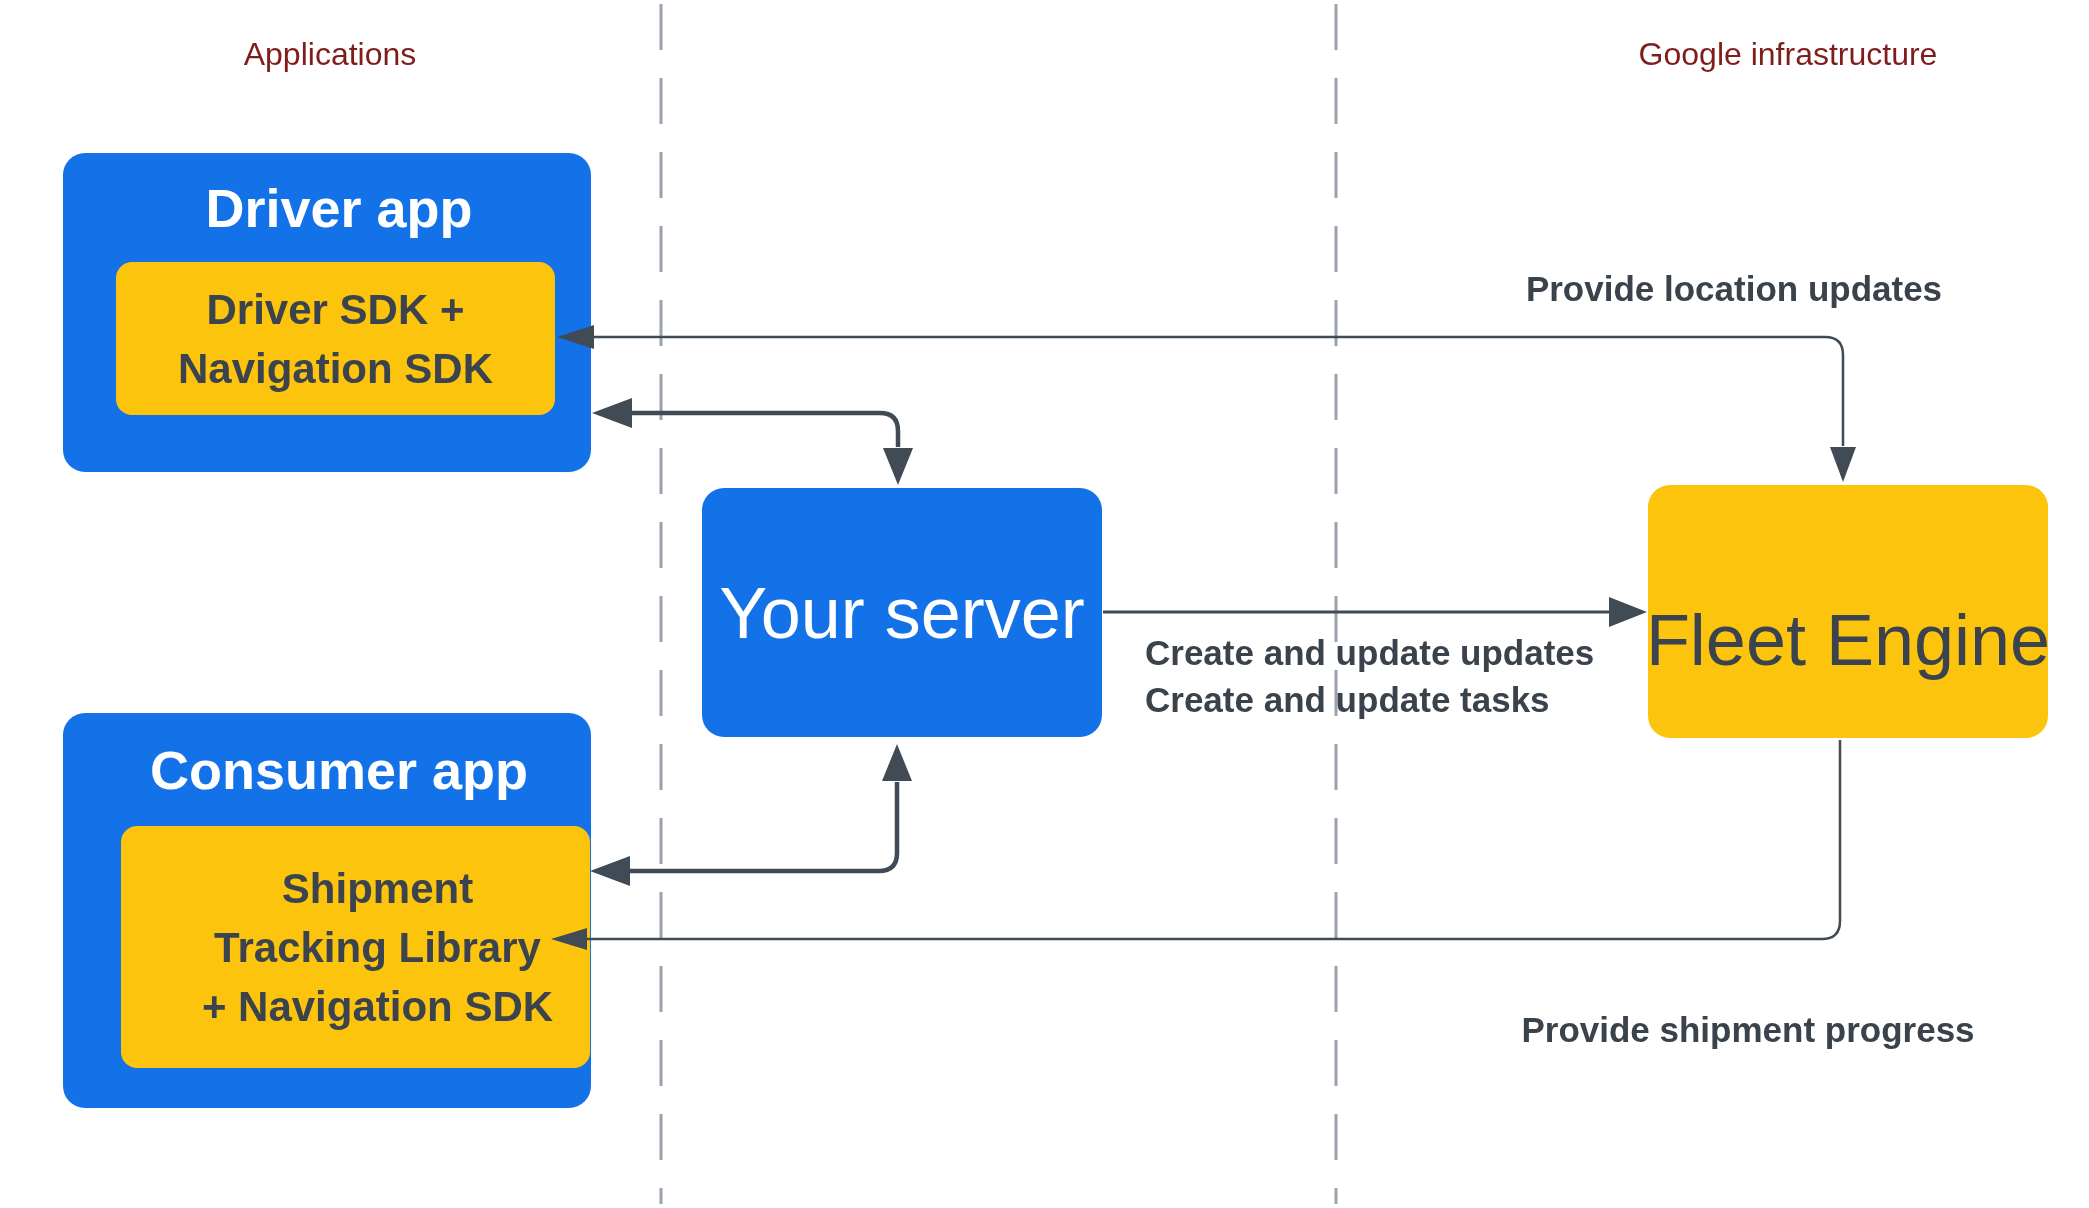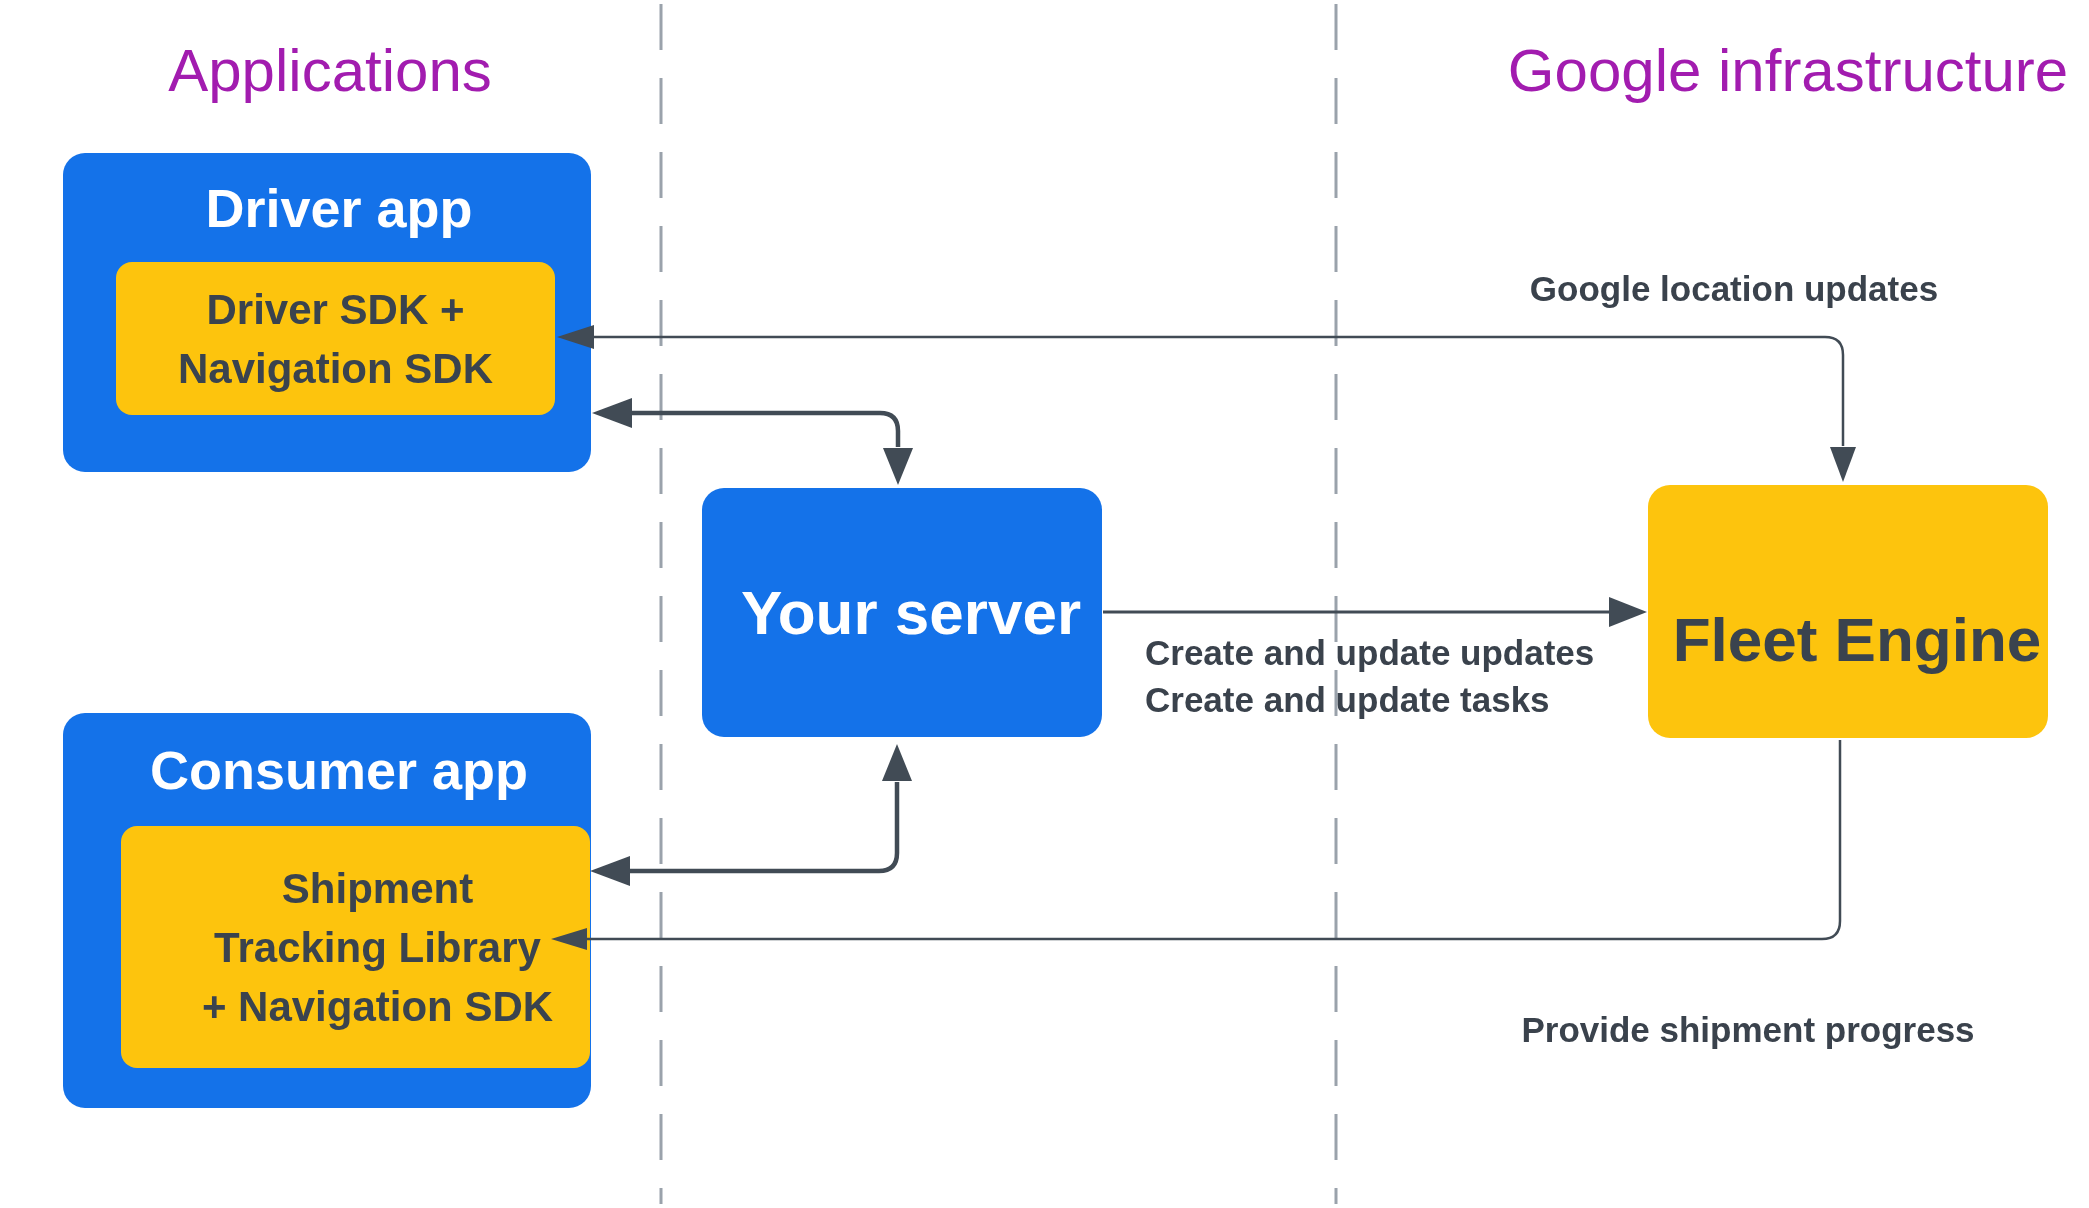--- a/index.html
+++ b/index.html
@@ -6,23 +6,23 @@
   #canvas{
     position:relative;
     width:2089px;height:1208px;
     background:#ffffff;
     overflow:hidden;
     font-family:"Liberation Sans","DejaVu Sans",sans-serif;
   }
   .col-header{
     position:absolute;
     transform:translateX(-50%);
-    font-size:60px;
+    font-size:32px;
     font-weight:400;
-    color:#a21caf;
+    color:#7f1d1d;
     white-space:nowrap;
   }
   .node{
     position:absolute;
     border-radius:22px;
     box-sizing:border-box;
   }
   .node.blue{background:#1472E9;}
   .node.yellow{background:#FDC40D;}
   .node-title{
@@ -44,23 +44,23 @@
     text-align:center;
   }
   .inner-box span{
     font-weight:700;
     font-size:42px;
     line-height:59px;
     color:#3A434E;
     white-space:nowrap;
   }
   .center-title{
-    position:absolute;left:9px;top:0;width:100%;height:100%;
+    position:absolute;left:0;top:0;width:100%;height:100%;
     display:flex;align-items:center;justify-content:center;
-    font-weight:700;font-size:62px;white-space:nowrap;
+    font-weight:400;font-size:72px;white-space:nowrap;
   }
   .center-title.on-blue{color:#ffffff;}
   .center-title.on-yellow{color:#3A434E;margin-top:28px;}
   svg#wires{
     position:absolute;left:0;top:0;
     pointer-events:none;
   }
   .arrow-label{
     position:absolute;
     font-weight:700;
@@ -131,18 +131,18 @@
       <polygon points="590,871 630,856 630,886" fill="#414B55"></polygon>
       <polygon points="897,744 882,781 912,781" fill="#414B55"></polygon>
     </g>
 
     <g>
       <path d="M 1840 740 V 921 Q 1840 939 1822 939 H 585" fill="none" stroke="#414B55" stroke-width="2.5"></path>
       <polygon points="551,939 587,928 587,950" fill="#414B55"></polygon>
     </g>
   </svg>
 
-  <div class="arrow-label centered" style="left:1734px;top:289px;">Google location updates</div>
+  <div class="arrow-label centered" style="left:1734px;top:289px;">Provide location updates</div>
   <div class="arrow-label left-anchored" style="left:1145px;top:653px;">Create and update updates</div>
   <div class="arrow-label left-anchored" style="left:1145px;top:700px;">Create and update tasks</div>
   <div class="arrow-label centered" style="left:1748px;top:1030px;">Provide shipment progress</div>
 
 </div>
 
 </body></html>

